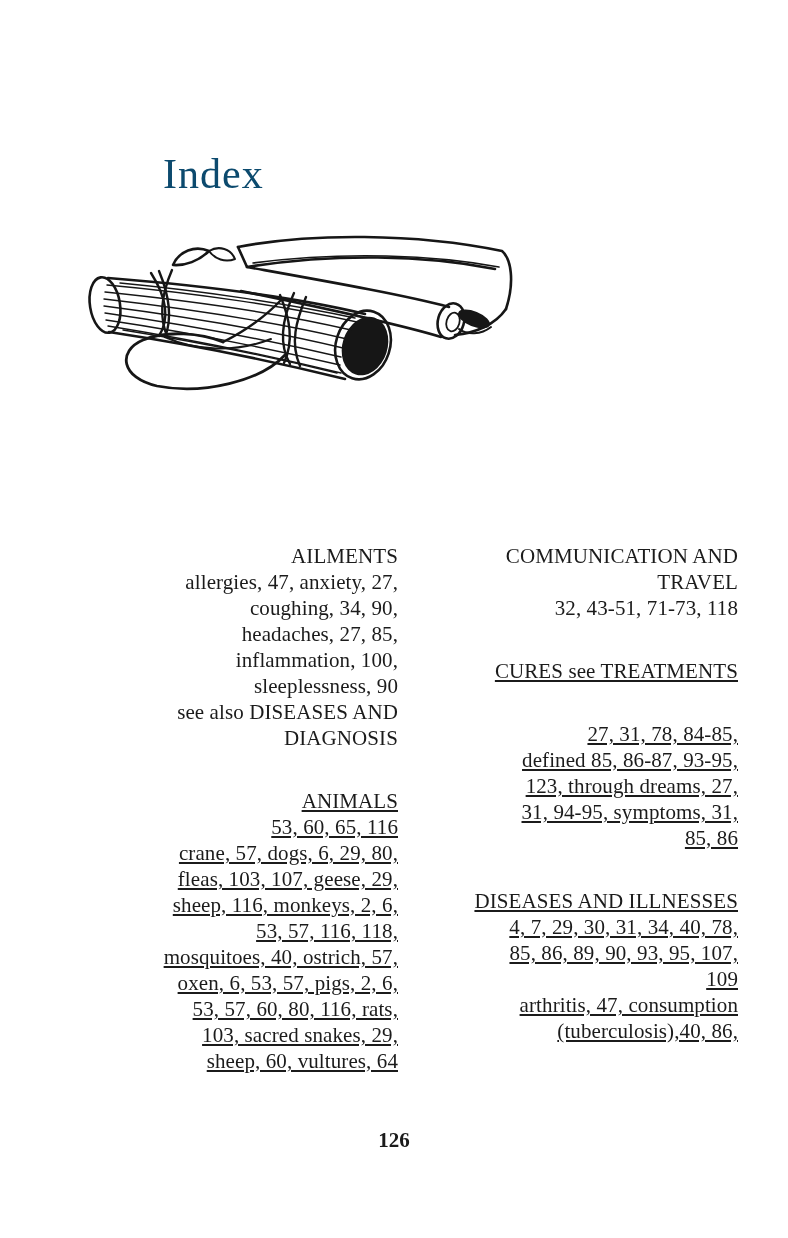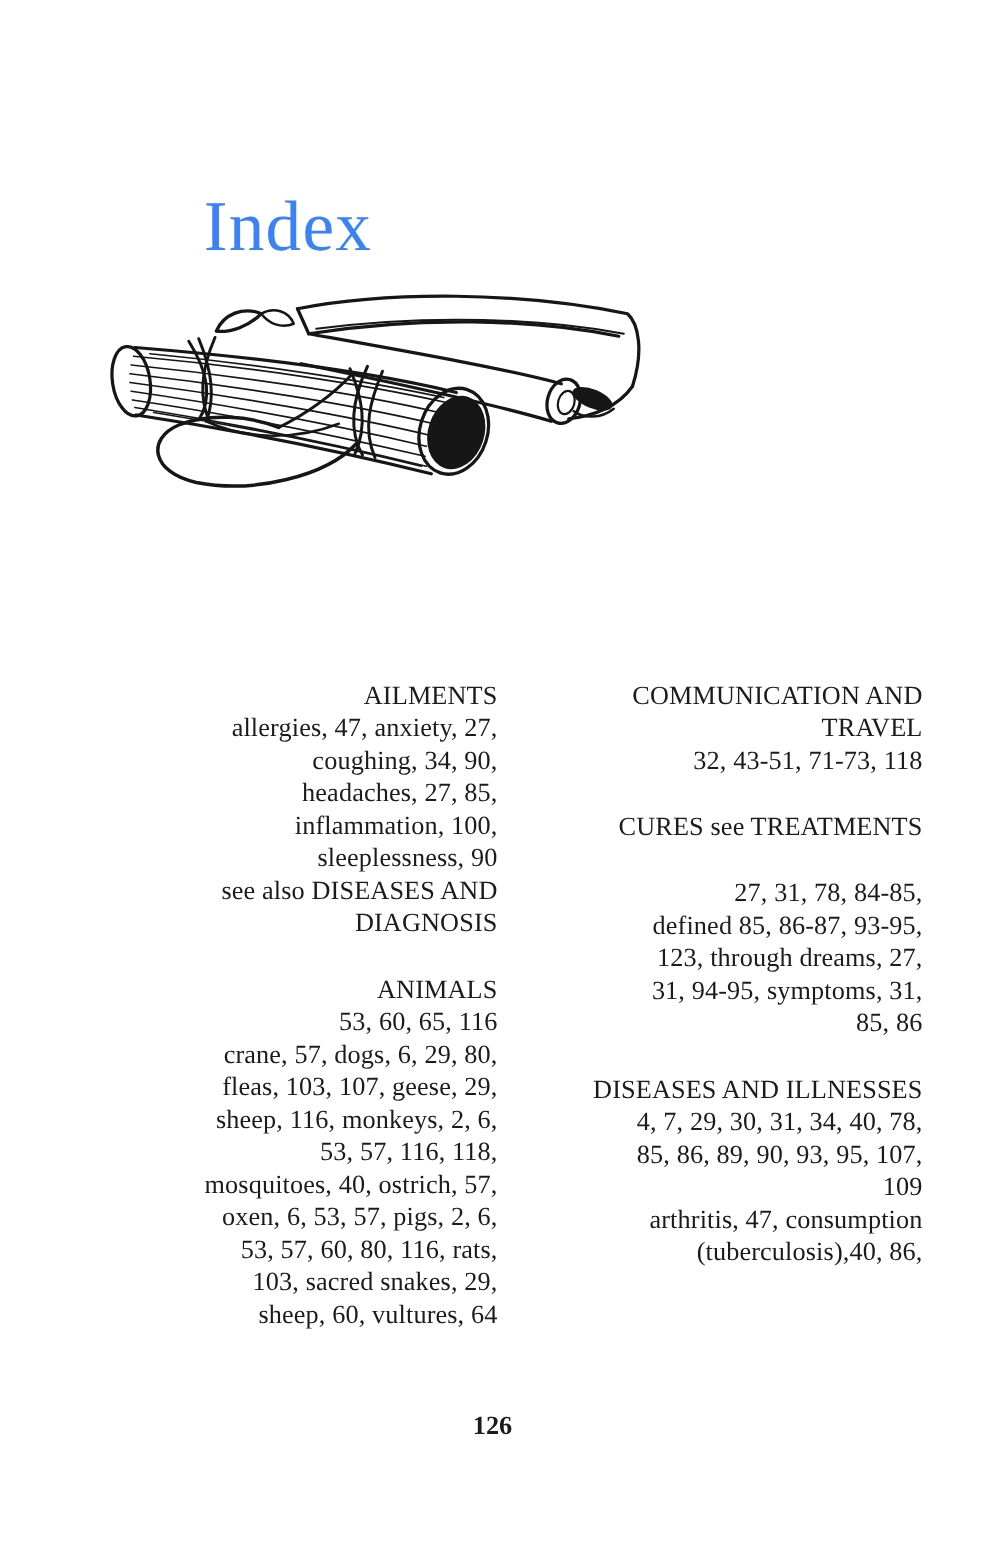--- a/index.html
+++ b/index.html
@@ -15,44 +15,44 @@
     background: #ffffff;
     color: #1b1b1b;
     font-family: "Liberation Serif", "DejaVu Serif", serif;
     overflow: hidden;
   }
   .title {
     position: absolute;
     left: 163px;
     top: 153px;
     margin: 0;
-    font-size: 57px;
+    font-size: 42px;
     font-weight: 400;
     line-height: 1;
     letter-spacing: 1px;
-    color: #3b82f6;
+    color: #0c4a6e;
   }
   .illustration {
     position: absolute;
     left: 75px;
     top: 233px;
     width: 455px;
     height: 172px;
   }
   .illustration svg { display: block; width: 100%; height: 100%; }
   .col {
     position: absolute;
     top: 543px;
     font-size: 21px;
     line-height: 26px;
     text-align: right;
   }
   .col-left  { left: 93px;  width: 305px; }
   .col-right { left: 408px; width: 330px; }
-  .section + .section { margin-top: 27px; }
+  .section + .section { margin-top: 37px; text-decoration: underline; }
   .heading, .entry {
     white-space: nowrap;
     letter-spacing: 0.1px;
   }
   .entry.indent-1 { padding-left: 25px; }
   .entry.indent-2 { padding-left: 51px; }
   .folio {
     position: absolute;
     left: 0;
     top: 1127px;

